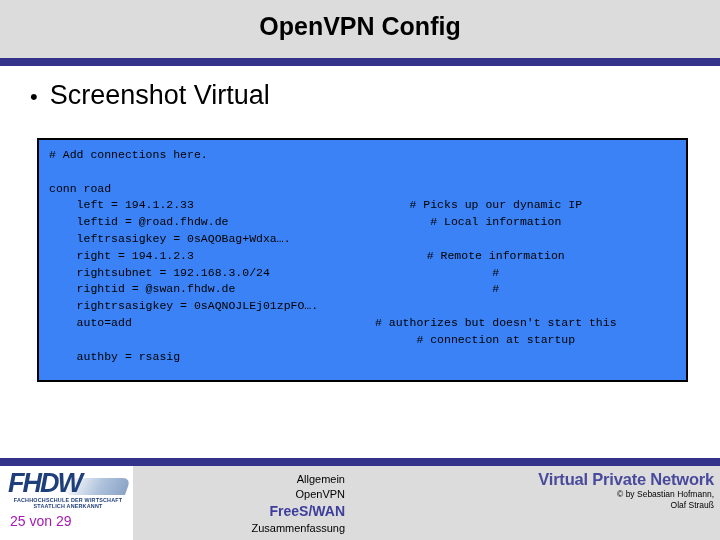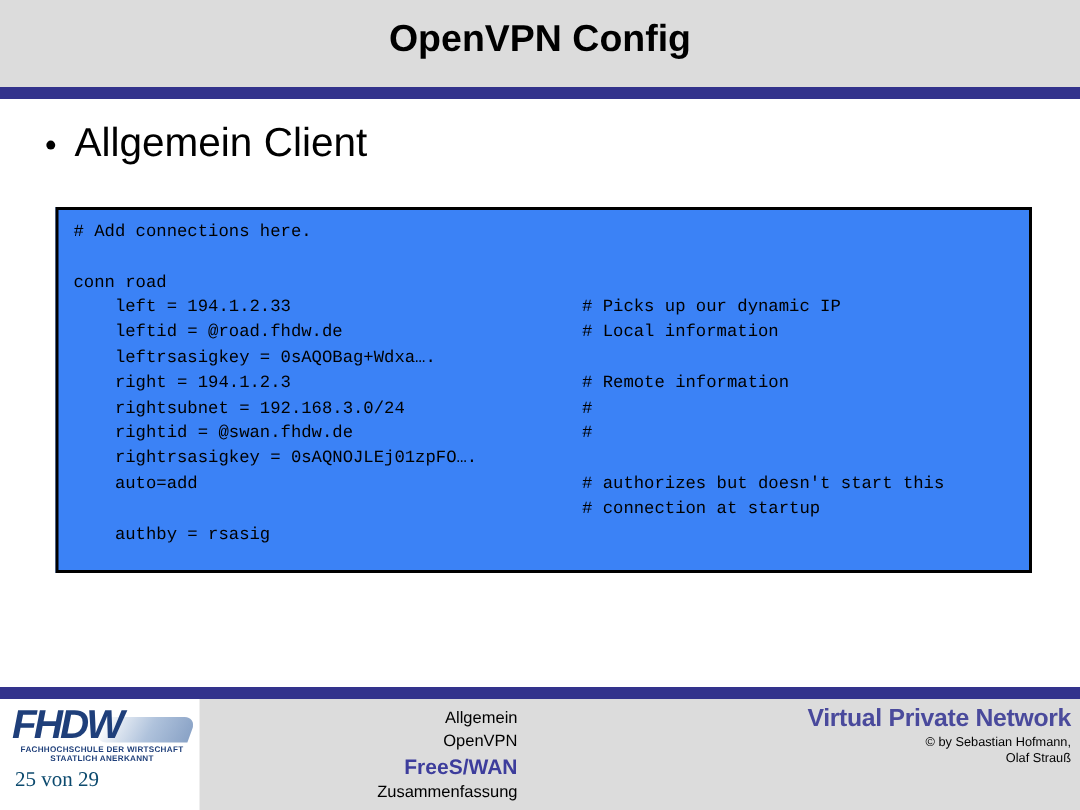--- a/index.html
+++ b/index.html
@@ -85,23 +85,24 @@
     color: #000000;
   }
   .code-left {
     position: absolute;
     left: 10px;
     top: 7px;
     white-space: pre;
   }
   .code-right {
     position: absolute;
-    left: 349px;
+    left: 336px;
     top: 7px;
     white-space: pre;
+    text-align: center;
   }
   .code-line { white-space: pre; height: 16.8px; }
 
   
   .footer-rule {
     position: absolute;
     left: 0; top: 458px;
     width: 720px;
     height: 8px;
     background: #33338c;
@@ -162,22 +163,22 @@
     transform: skewX(-20deg);
     border-radius: 0 8px 0 8px;
     opacity: 0.75;
   }
 
   .page-number {
     position: absolute;
     left: 10px;
     top: 513px;
     font-size: 14px;
-    color: #0c4a6e;
-    font-family: Liberation Serif, serif;
+    color: #a21caf;
+    font-family: Liberation Sans, sans-serif;
   }
 
   .nav-list {
     position: absolute;
     left: 145px;
     top: 472px;
     width: 200px;
   }
   .nav-item {
     font-size: 11px;
@@ -217,21 +218,21 @@
 </style>
 </head>
 <body>
 
 <div class="slide-header"></div>
 <div class="slide-title">OpenVPN Config</div>
 <div class="header-rule"></div>
 
 <div class="bullet-row">
   <span class="bullet-dot">•</span>
-  <span class="bullet-text">Allgemein Client</span>
+  <span class="bullet-text">Screenshot Virtual</span>
 </div>
 
 <div class="code-box">
   <div class="code-inner">
     <div class="code-left"><div class="code-line"># Add connections here.</div><div class="code-line">&nbsp;</div><div class="code-line">conn road</div><div class="code-line">    left = 194.1.2.33</div><div class="code-line">    leftid = @road.fhdw.de</div><div class="code-line">    leftrsasigkey = 0sAQOBag+Wdxa….</div><div class="code-line">    right = 194.1.2.3</div><div class="code-line">    rightsubnet = 192.168.3.0/24</div><div class="code-line">    rightid = @swan.fhdw.de</div><div class="code-line">    rightrsasigkey = 0sAQNOJLEj01zpFO….</div><div class="code-line">    auto=add</div><div class="code-line">&nbsp;</div><div class="code-line">    authby = rsasig</div></div>
     <div class="code-right"><div class="code-line">&nbsp;</div><div class="code-line">&nbsp;</div><div class="code-line">&nbsp;</div><div class="code-line"># Picks up our dynamic IP</div><div class="code-line"># Local information</div><div class="code-line">&nbsp;</div><div class="code-line"># Remote information</div><div class="code-line">#</div><div class="code-line">#</div><div class="code-line">&nbsp;</div><div class="code-line"># authorizes but doesn't start this</div><div class="code-line"># connection at startup</div><div class="code-line">&nbsp;</div></div>
   </div>
 </div>
 
 <div class="footer-rule"></div>

